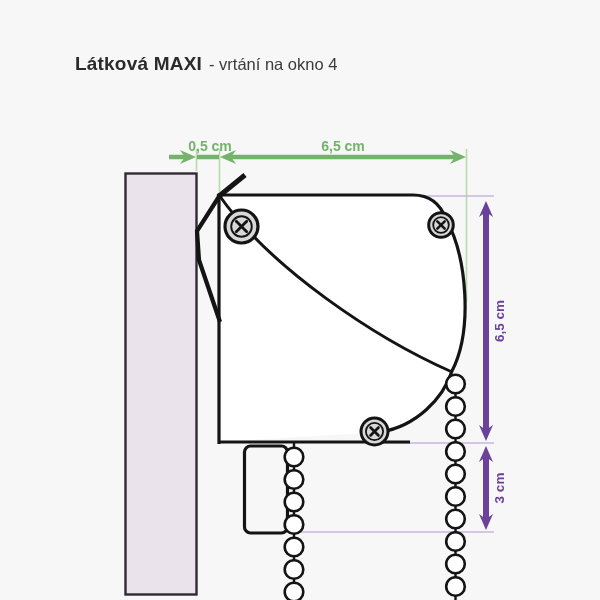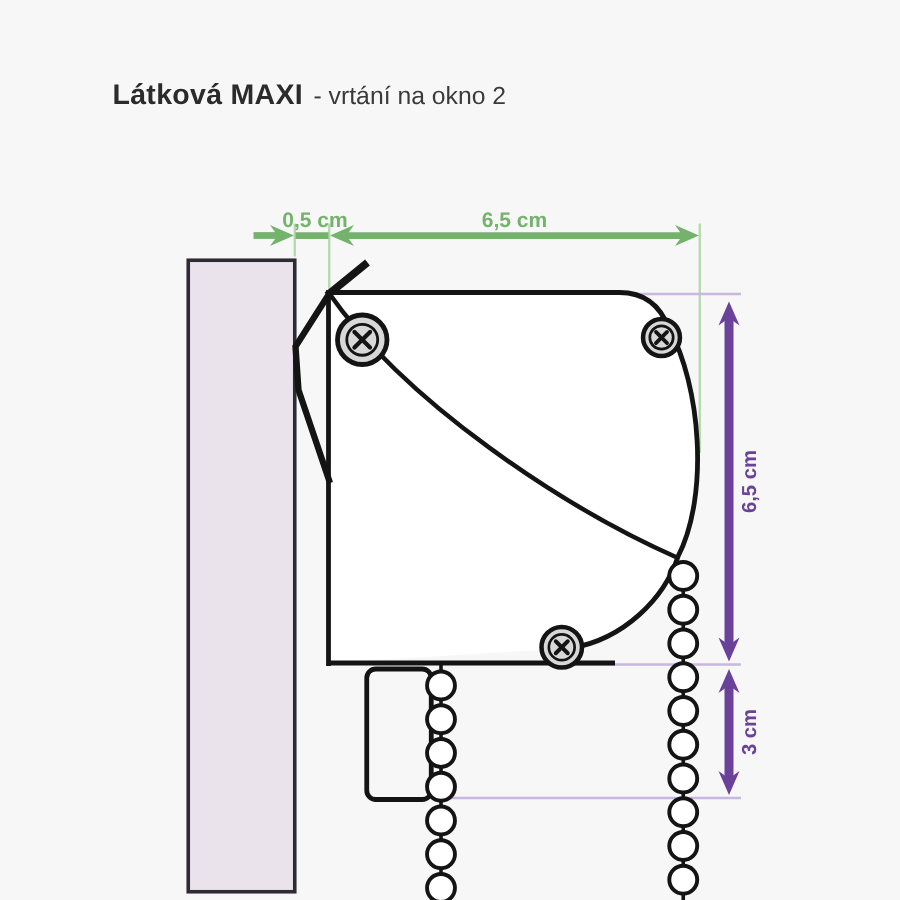--- a/index.html
+++ b/index.html
@@ -26,21 +26,21 @@
   .screw-inner{fill:none;stroke:var(--ink,#141414);}
   .screw-x{stroke:var(--ink,#141414);stroke-linecap:round;fill:none;}
 </style>
 </head>
 <body>
 
 <div class="stage">
 
   <div class="title">
     <span class="t-bold">Látková MAXI</span>
-    <span class="t-sub">- vrtání na okno 2</span>
+    <span class="t-sub">- vrtání na okno 4</span>
   </div>
 
   <svg width="600" height="600" viewBox="0 0 600 600">
 
     <g>
       <line class="ext-g" x1="196.5" y1="149" x2="196.5" y2="171"></line>
       <line class="ext-g" x1="219.5" y1="149" x2="219.5" y2="193"></line>
       <line class="ext-g" x1="466.5" y1="149" x2="466.5" y2="302"></line>
       <line class="ext-p" x1="415" y1="196" x2="494" y2="196"></line>
       <line class="ext-p" x1="378" y1="443" x2="494" y2="443"></line>

